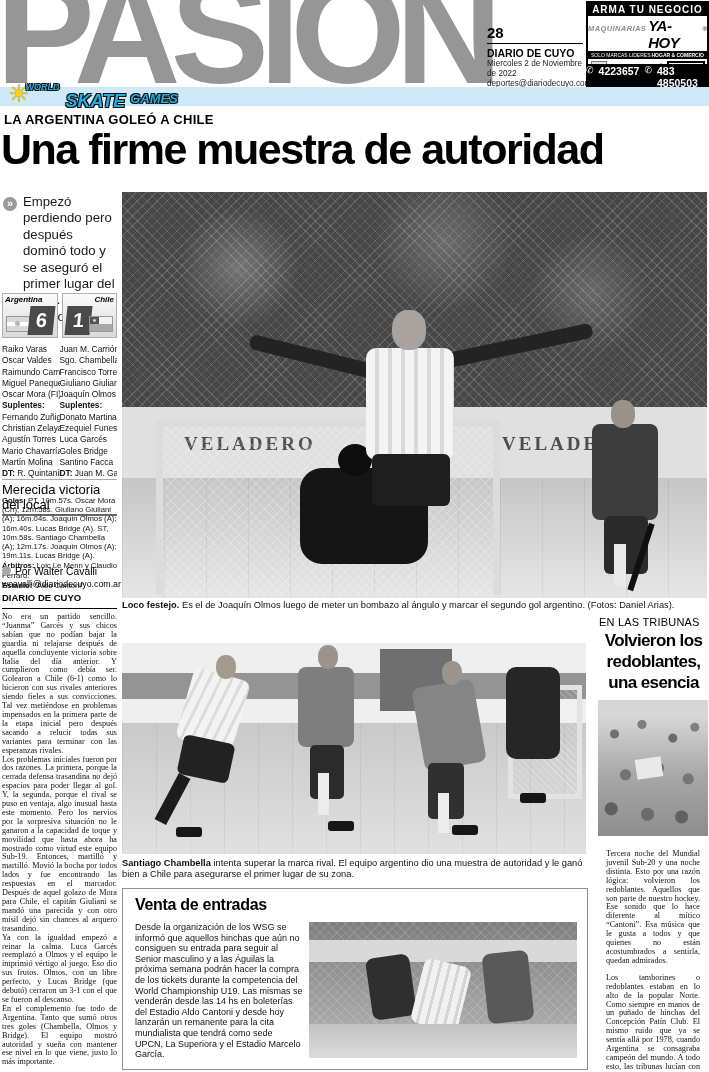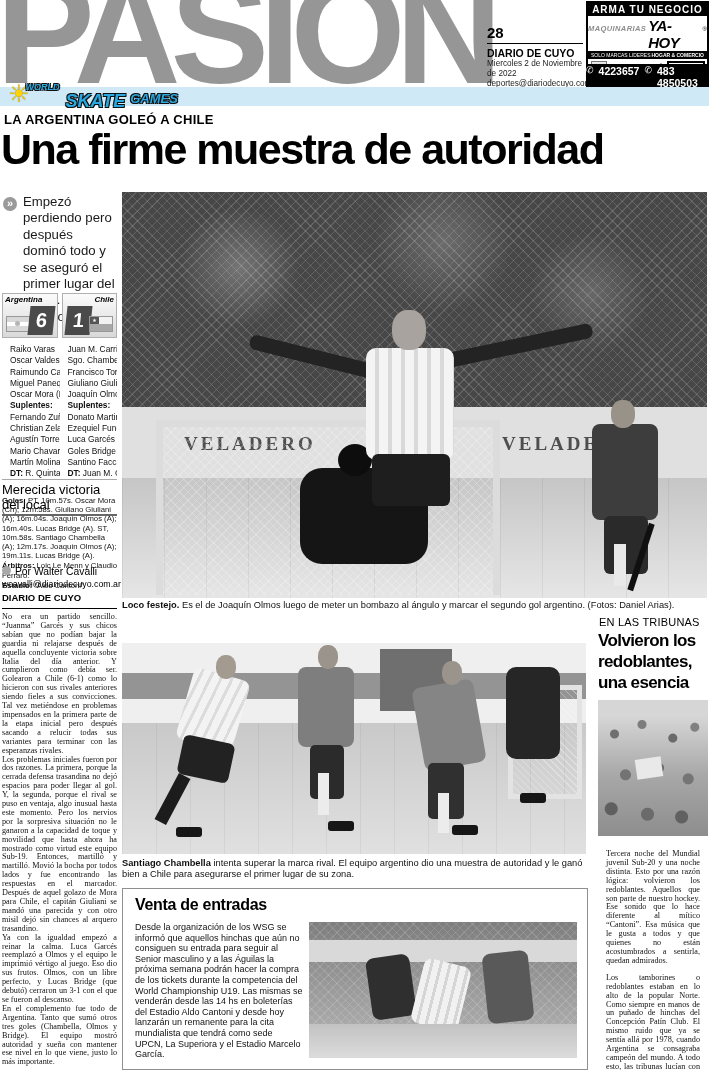--- a/index.html
+++ b/index.html
@@ -62,21 +62,21 @@
             color:#fff;font-size:20px;font-weight:bold;text-align:center;line-height:29px;}
   .sb-score.l{right:3px;} .sb-score.r{left:3px;}
   .flag{position:absolute;bottom:5px;width:22px;height:14px;border:1px solid #999;}
   .flag-ar{left:3px;background:linear-gradient(#d8d8d8 33%,#fff 33% 66%,#d8d8d8 66%);}
   .flag-ar::after{content:"";position:absolute;left:8px;top:4px;width:5px;height:5px;border-radius:50%;background:#b5b5b5;}
   .flag-cl{right:3px;background:linear-gradient(#f2f2f2 50%,#a8a8a8 50%);}
   .flag-star{position:absolute;left:0;top:0;width:9px;height:7px;background:#555;color:#fff;font-size:5px;line-height:7px;text-align:center;}
 
   .lineups{position:absolute;left:2px;top:344px;width:115px;font-size:8.4px;line-height:11.3px;color:#111;}
   .lu-row{display:flex;}
-  .lu-row span{flex:1;white-space:nowrap;overflow:hidden;margin-left:8px;}
+  .lu-row span{flex:1;white-space:nowrap;overflow:hidden;}
 
   .victory-note{position:absolute;left:2px;top:479px;width:115px;font-size:13px;padding:2px 0;
                 border-top:1px solid #aaa;border-bottom:2px solid #666;}
   .match-info{position:absolute;left:2px;top:496px;width:115px;font-size:7.7px;line-height:9.2px;color:#111;text-align:left;}
   .match-info p{margin:0 0 1px 0;}
   .mi-label{font-weight:bold;}
 
   .byline{position:absolute;left:2px;top:565px;width:115px;font-size:10.3px;line-height:13px;}
   .byline-bullet{display:inline-block;width:9px;height:9px;border-radius:50%;background:#a8a8a8;margin-right:4px;}
   .byline-email{font-size:8.8px;}
@@ -162,21 +162,21 @@
         linear-gradient(#7e7e7e,#b7b7b7);}
   .vp-band{position:absolute;left:0;right:0;top:18px;height:22px;background:#d9d9d9;}
   .vp-f1{left:60px;top:34px;width:44px;height:62px;background:#2f2f2f;border-radius:8px;transform:rotate(-8deg);}
   .vp-f2{left:108px;top:40px;width:48px;height:66px;border-radius:8px;transform:rotate(14deg);
          background:repeating-linear-gradient(90deg,#f1f1f1 0 6px,#d5d5d5 6px 9px);}
   .vp-f3{left:176px;top:30px;width:46px;height:70px;background:#595959;border-radius:8px;transform:rotate(-6deg);}
   .vp-floor{position:absolute;left:0;right:0;bottom:0;height:34px;background:linear-gradient(#c2c2c2,#dcdcdc);}
 
   
   .trib-kicker{position:absolute;left:599px;top:616px;font-size:11px;letter-spacing:.2px;}
-  .trib-headline{position:absolute;left:598px;top:630px;width:111px;font-size:17px;font-weight:bold;line-height:21px;letter-spacing:-.6px;}
+  .trib-headline{position:absolute;left:598px;top:630px;width:111px;font-size:17px;font-weight:bold;line-height:21px;letter-spacing:-.6px;text-align:center;}
   .fans-photo{position:absolute;left:598px;top:700px;width:110px;height:136px;background:#bdbdbd;overflow:hidden;}
   .fp-tex{position:absolute;inset:0;background-image:
       radial-gradient(circle at 15% 25%,#6f6f6f 0 4px,transparent 5px),
       radial-gradient(circle at 40% 18%,#7d7d7d 0 4px,transparent 5px),
       radial-gradient(circle at 68% 28%,#6a6a6a 0 4px,transparent 5px),
       radial-gradient(circle at 88% 20%,#808080 0 4px,transparent 5px),
       radial-gradient(circle at 25% 55%,#737373 0 5px,transparent 6px),
       radial-gradient(circle at 55% 50%,#686868 0 5px,transparent 6px),
       radial-gradient(circle at 82% 58%,#757575 0 5px,transparent 6px),
       radial-gradient(circle at 12% 80%,#5f5f5f 0 6px,transparent 7px),

